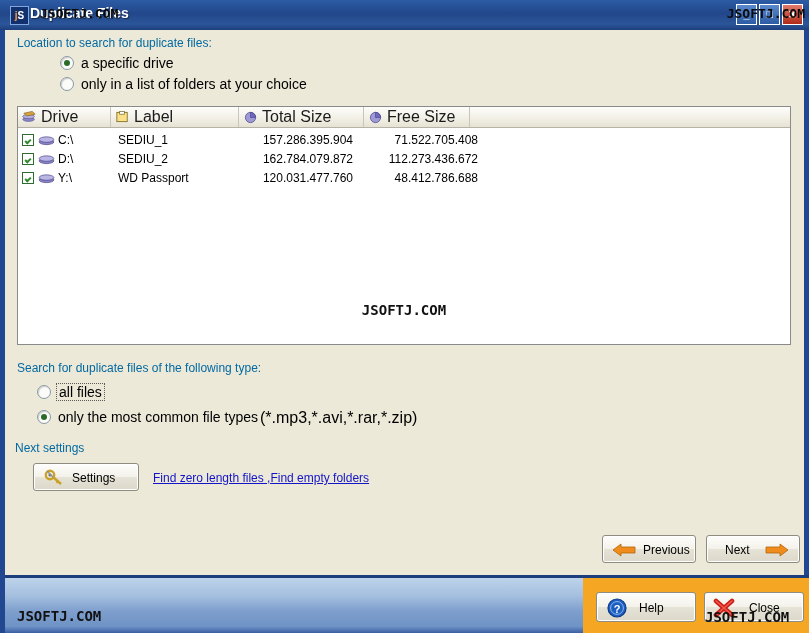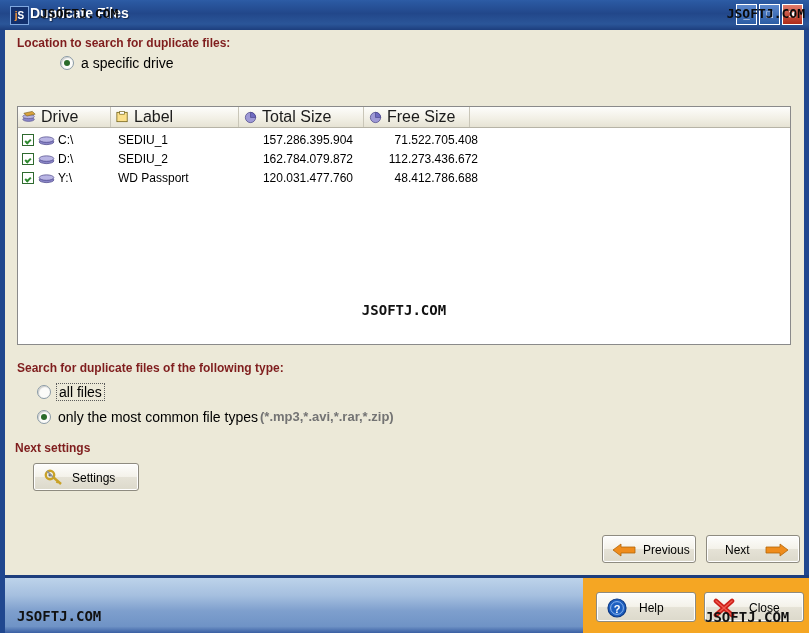--- a/index.html
+++ b/index.html
@@ -58,21 +58,21 @@
     font-family:"DejaVu Sans Mono", monospace;
     font-size:13px;font-weight:bold;color:#0a0a0a;white-space:nowrap;
     z-index:5;
   }
   
   .client{
     position:absolute;left:0;top:30px;width:799px;height:545px;
     background:#ece9d8;
   }
   .sec-title{
-    position:absolute;font-size:12px;font-weight:bold;color:#7f1d1d;
+    position:absolute;font-size:12px;font-weight:normal;color:#0369a1;
     white-space:nowrap;
   }
   .radio-row{position:absolute;font-size:14px;color:#000;white-space:nowrap;}
   .radio{
     display:inline-block;width:12px;height:12px;border-radius:50%;
     border:1px solid #8a9aa5;background:#fbfbf9;
     box-shadow:inset 1px 1px 1px rgba(0,0,0,.18);
     vertical-align:-2px;margin-right:7px;position:relative;
   }
   .radio.on:after{
@@ -119,21 +119,21 @@
   .row .lbl{position:absolute;left:100px;top:1px;}
   .row .tot{position:absolute;left:195px;width:140px;text-align:right;top:1px;}
   .row .fre{position:absolute;left:330px;width:130px;text-align:right;top:1px;}
   .list-wm{
     position:absolute;left:0;right:0;top:195px;text-align:center;
     font-family:"DejaVu Sans Mono", monospace;
     font-size:14px;font-weight:bold;color:#111;
   }
   
   .ext{
-    position:absolute;font-size:13px;color:#737373;white-space:nowrap;font-weight:bold;
+    position:absolute;font-size:16px;color:#000000;white-space:nowrap;
   }
   
   .btn{
     position:absolute;box-sizing:border-box;
     background:linear-gradient(to bottom,#fdfdfc 0%,#f4f2ea 48%,#e5e2d6 52%,#dcd9cb 100%);
     border:1px solid #8e8b80;border-radius:3px;
     font-size:12px;color:#000;
     box-shadow:inset 0 0 0 1px #ffffff;
     cursor:default;
   }
@@ -188,20 +188,23 @@
   </div>
 
   <div class="client">
 
     <div class="sec-title" style="left:12px;top:6px;">Location to search for duplicate files:</div>
 
     <div class="radio-row" style="left:55px;top:25px;">
       <span class="radio on"></span><span>a specific drive</span>
     </div>
 
+    <div class="radio-row" style="left:55px;top:46px;">
+      <span class="radio"></span><span>only in a list of folders at your choice</span>
+    </div>
 
     <div class="listbox">
 
       <div class="lhead">
 
         <div class="cell" style="left:0;width:93px;">
           <svg class="hicon" viewBox="0 0 16 14">
             <ellipse cx="7" cy="9.5" rx="6.2" ry="2.2" fill="#8a86c8" stroke="#4e4a86" stroke-width=".6"></ellipse>
             <ellipse cx="7" cy="6.5" rx="6.2" ry="2.2" fill="#b7b3e0" stroke="#4e4a86" stroke-width=".6"></ellipse>
             <path d="M2 3 L11 1 L14 4 L5 6 Z" fill="#d8a23c" stroke="#6b5212" stroke-width=".6"></path>
@@ -296,20 +299,23 @@
       <svg style="position:absolute;left:10px;top:5px;width:20px;height:18px;" viewBox="0 0 20 18">
         <circle cx="6" cy="6" r="4.2" fill="none" stroke="#c9a227" stroke-width="2.4"></circle>
         <circle cx="6" cy="6" r="1.6" fill="#6b7076"></circle>
         <path d="M9 8 L17 15" stroke="#c9a227" stroke-width="2.4" fill="none"></path>
         <path d="M14 12 L12.6 14" stroke="#c9a227" stroke-width="2" fill="none"></path>
         <path d="M3 2 L9 8" stroke="#8e949c" stroke-width="1.6" fill="none"></path>
       </svg>
       <span style="position:absolute;left:38px;top:7px;">Settings</span>
     </div>
 
+    <div class="links" style="left:148px;top:441px;">
+      <u>Find zero length files </u><u>,Find empty folders </u>
+    </div>
 
     <div class="btn" style="left:701px;top:505px;width:94px;height:28px;">
       <span style="position:absolute;left:18px;top:7px;">Next</span>
       <svg style="position:absolute;left:58px;top:7px;width:24px;height:14px;" viewBox="0 0 24 14">
         <path d="M15 1 L15 4 L1 4 L1 10 L15 10 L15 13 L23 7 Z" fill="#ef8c1c" stroke="#b36508" stroke-width=".8" stroke-linejoin="round"></path>
       </svg>
     </div>
 
     <div class="btn" style="left:597px;top:505px;width:94px;height:28px;">
       <svg style="position:absolute;left:9px;top:7px;width:24px;height:14px;" viewBox="0 0 24 14">

